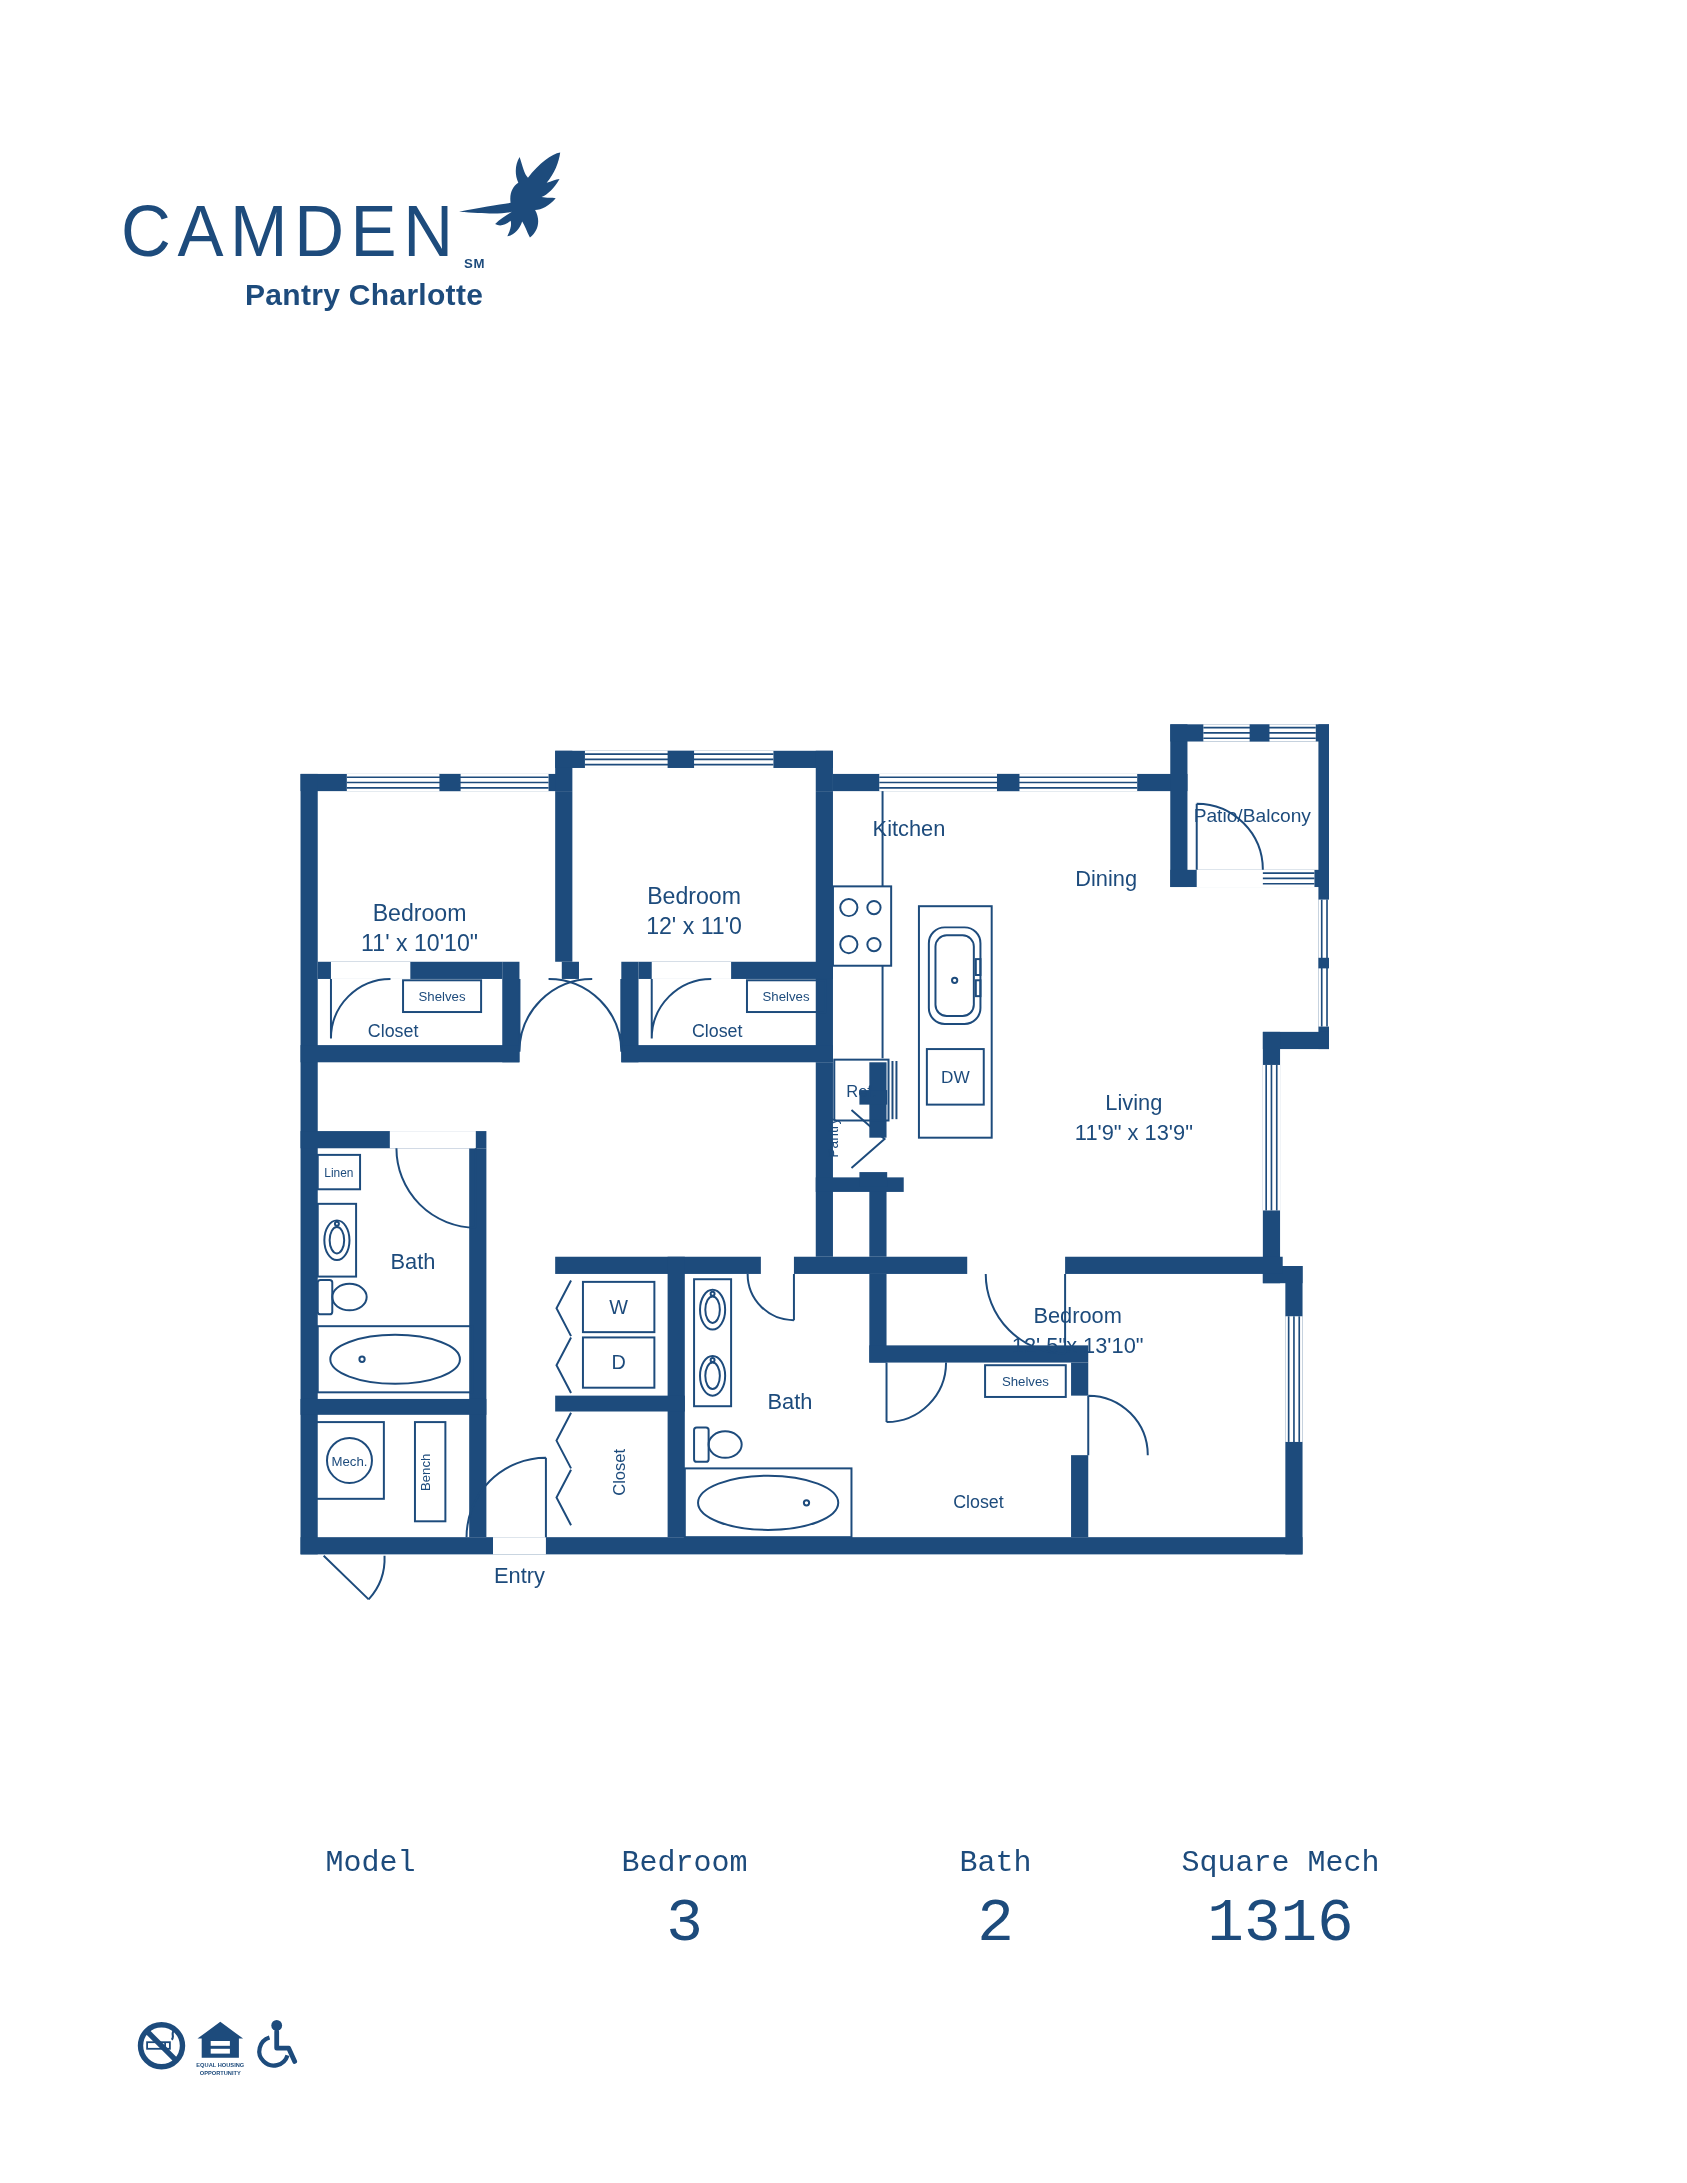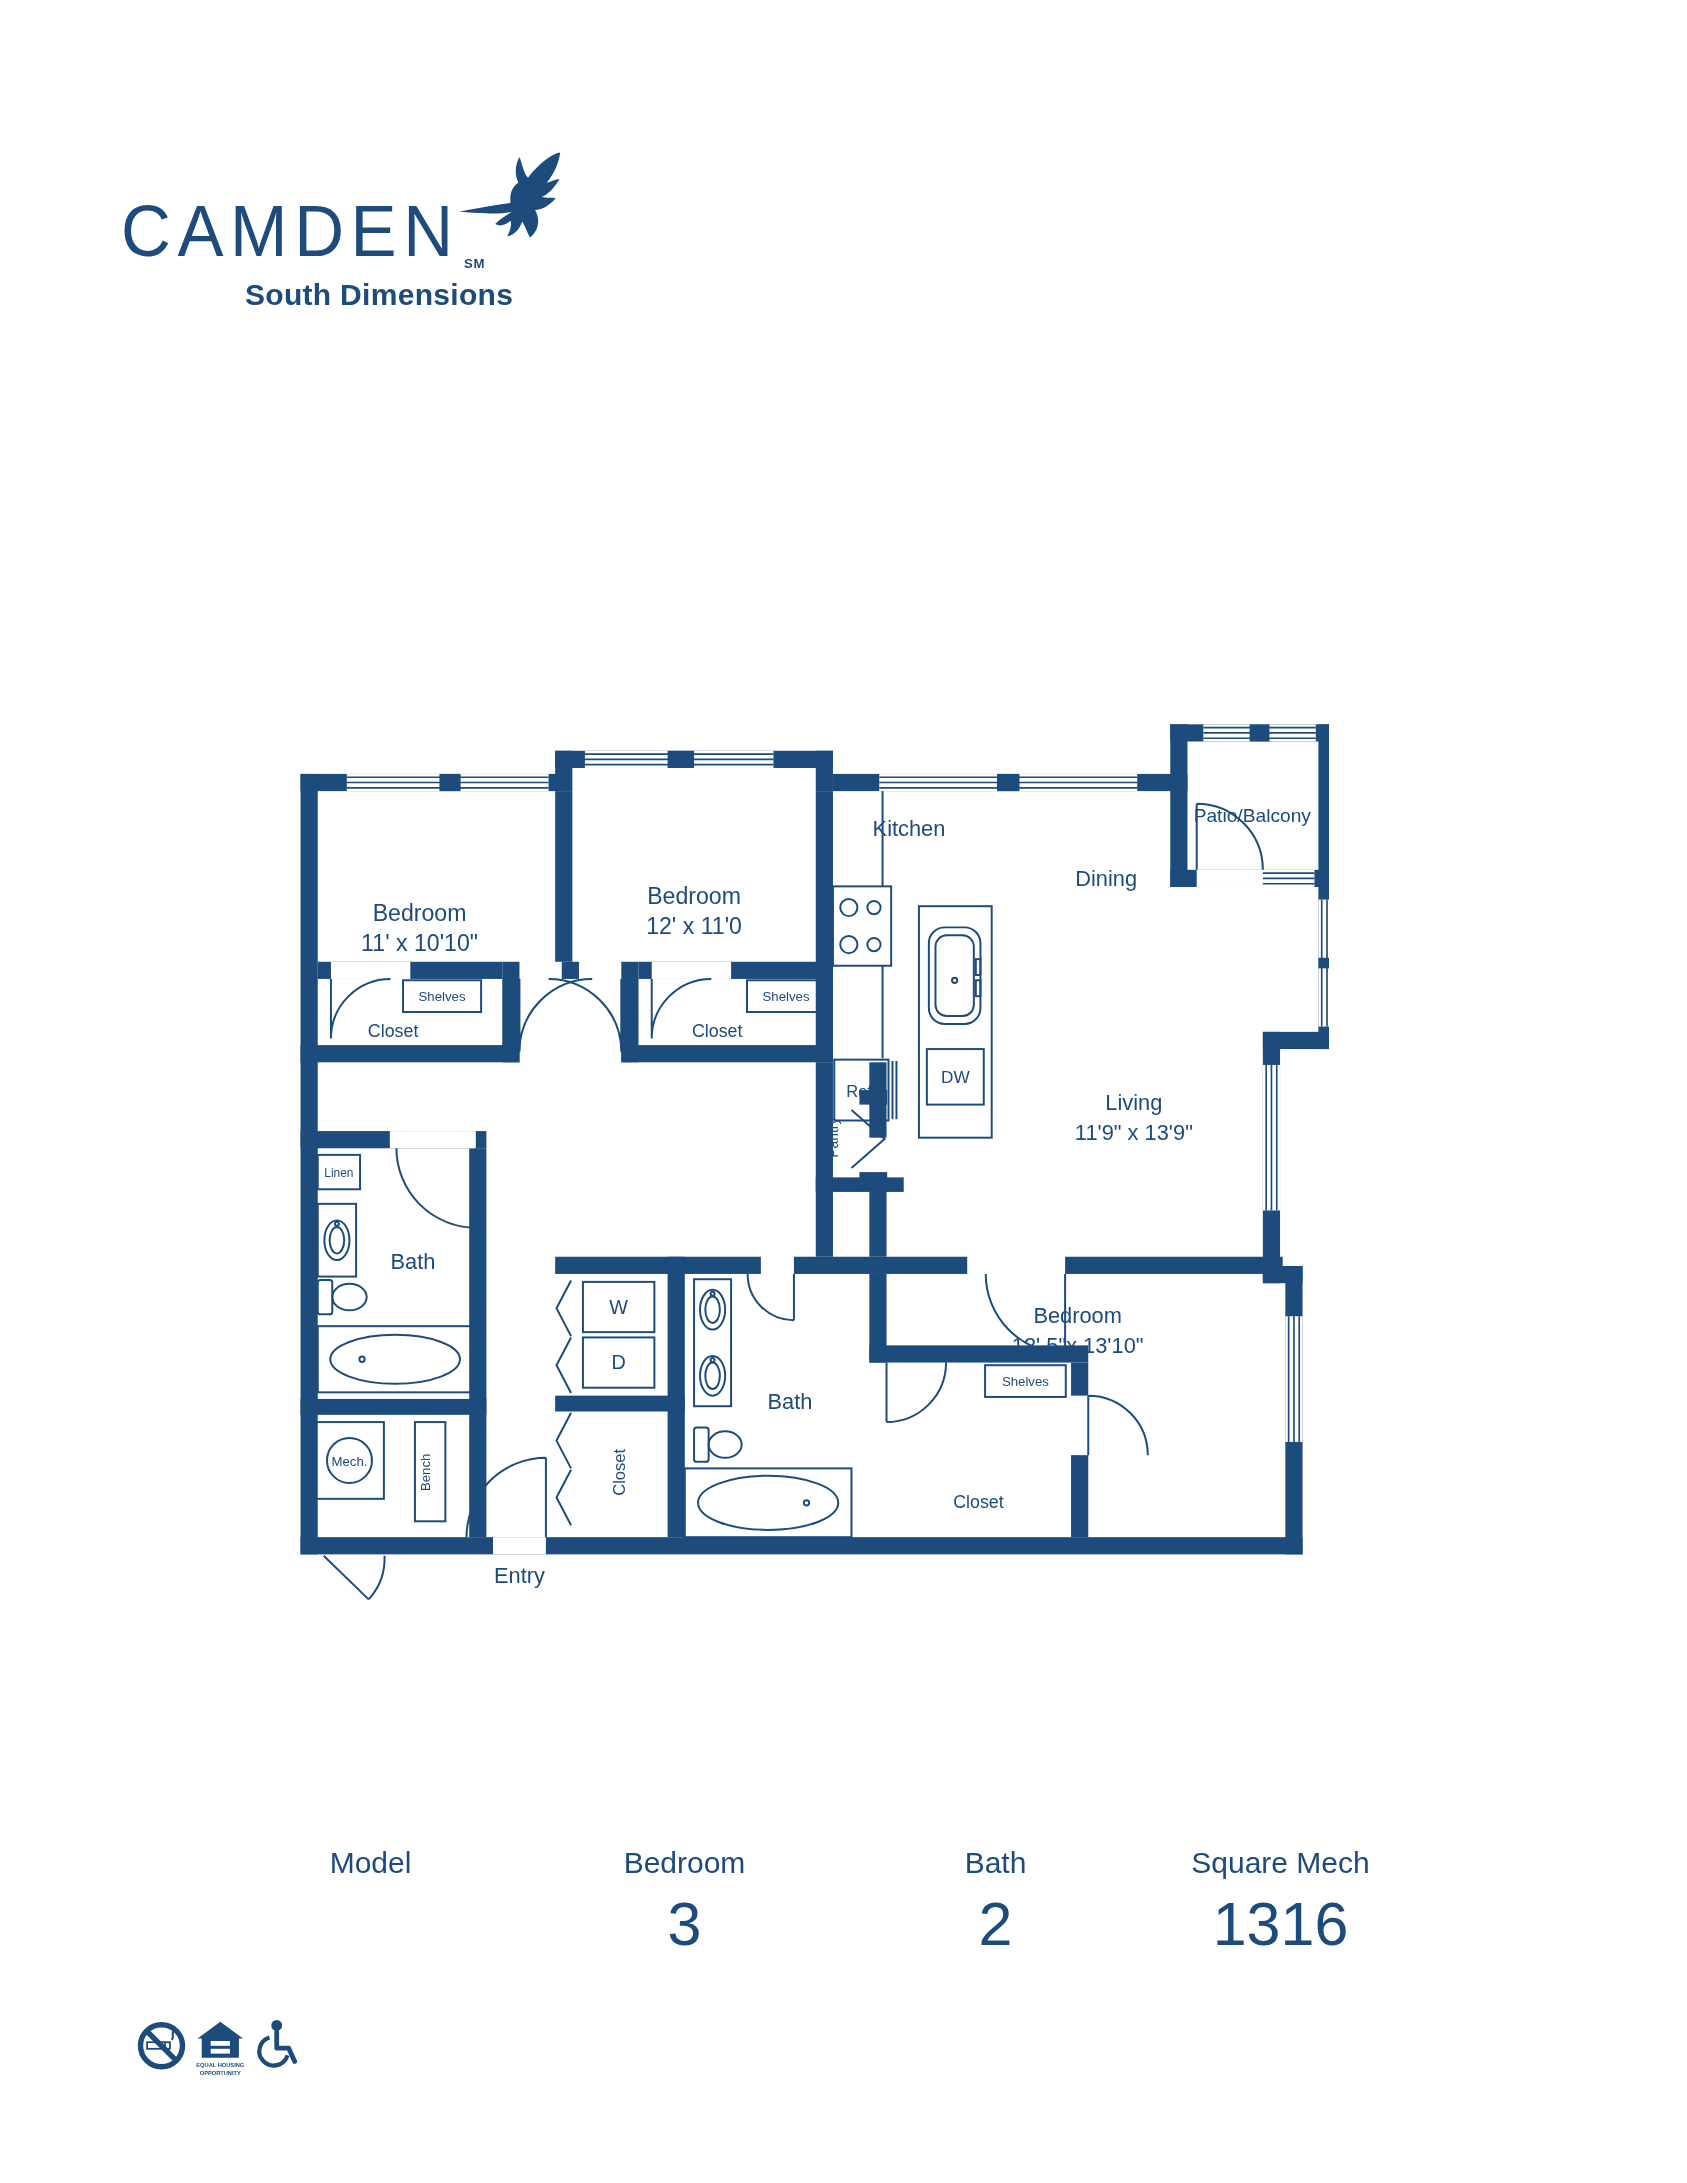--- a/index.html
+++ b/index.html
@@ -12,41 +12,41 @@
   .logo-sm{position:absolute;left:343px;top:105px;font-size:13.2px;letter-spacing:0.7px;font-weight:700;}
   .logo-sub{position:absolute;left:124px;top:127px;width:225px;text-align:center;
             font-size:30px;font-weight:700;letter-spacing:0.3px;white-space:nowrap;}
   .logo-bird{position:absolute;left:329px;top:-12px;width:116px;height:116px;}
   
   .plan{position:absolute;left:284px;top:681px;width:1045px;height:920px;}
   .plan svg{width:100%;height:100%;display:block;}
   text.rm{font-family:"Liberation Sans", sans-serif;fill:#1d4b7c;text-anchor:middle;}
   
   .stats{position:absolute;left:0;top:1846px;width:1687px;height:159px;}
-  .stat-col{position:absolute;text-align:center;}
+  .stat-col{position:absolute;text-align:center;font-family:Liberation Mono, monospace;}
   .stat-label{font-size:30px;font-weight:400;}
   .stat-value{font-size:61px;font-weight:400;margin-top:9.3px;white-space:nowrap;}
   .col1{left:205px;width:331px;}
   .col2{left:552px;width:265px;}
   .col3{left:863px;width:265px;}
   .col4{left:1115px;width:331px;}
   
   .footer{position:absolute;left:129px;top:2017px;width:1456px;height:79px;}
   .footer-icons{position:absolute;left:0;top:0;height:66px;}
   .disclaimer{position:absolute;left:193px;top:14.6px;font-size:27px;font-weight:400;}
 </style>
 </head>
 <body>
 
 <div class="page">
 
   <div class="logo">
     <div class="logo-word">CAMDEN</div>
     <div class="logo-sm">SM</div>
-    <div class="logo-sub">South Dimensions</div>
+    <div class="logo-sub">Pantry Charlotte</div>
     <svg class="logo-bird" viewBox="0 0 180 160" aria-hidden="true">
       <path fill="#1d4b7c" d="M14,103
         C45,96 75,92 94,89
         C92,74 97,64 106,58
         C100,44 101,30 108,18
         C113,33 115,44 121,50
         C138,28 158,13 171,11
         C169,26 162,44 150,58
         C157,56 164,52 170,52
         C162,66 152,76 142,80

